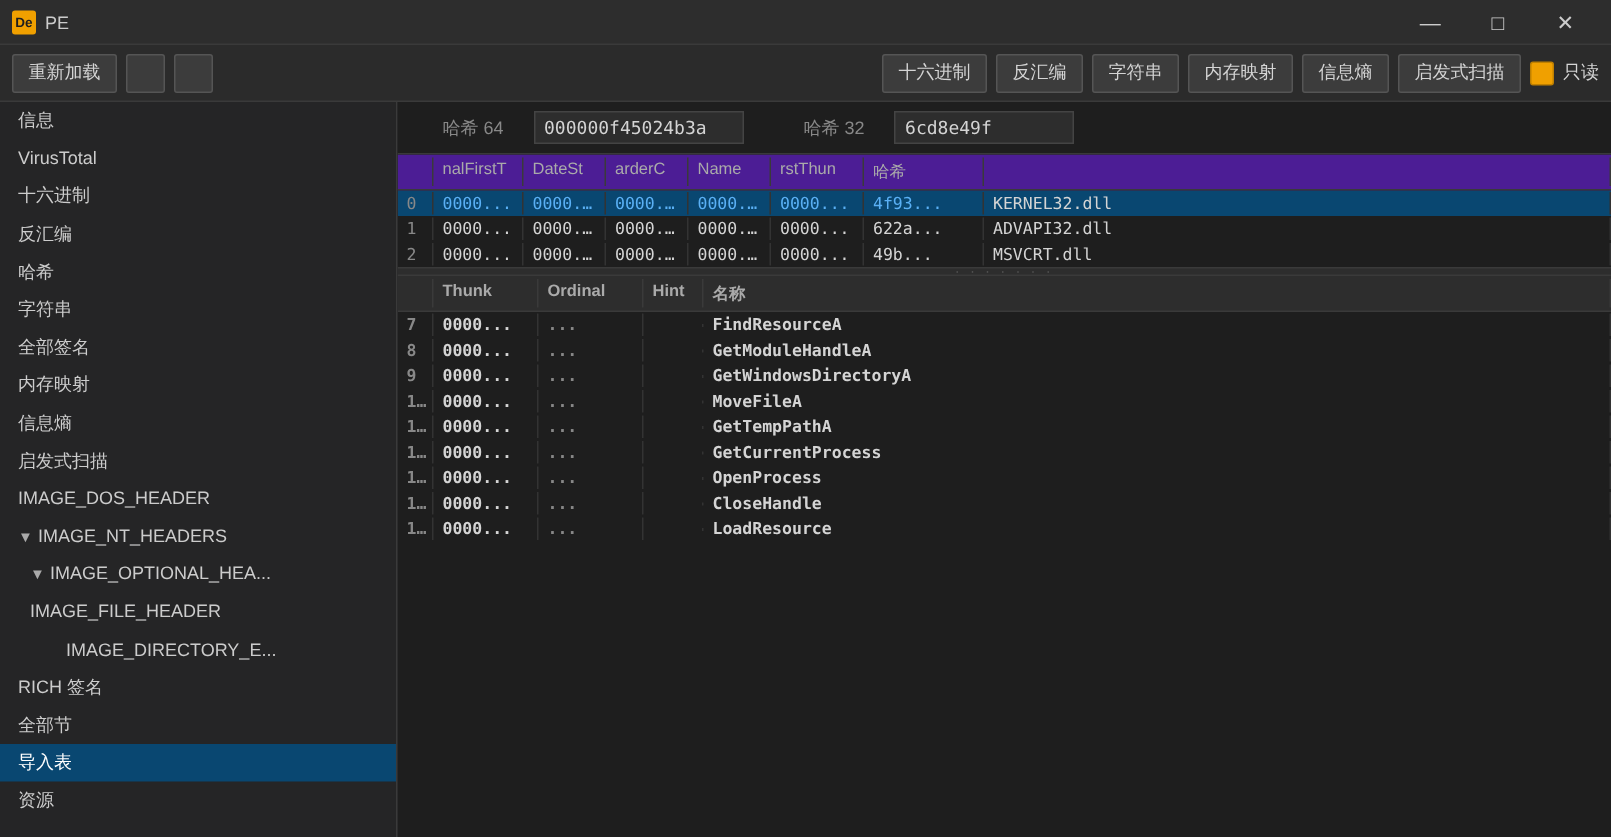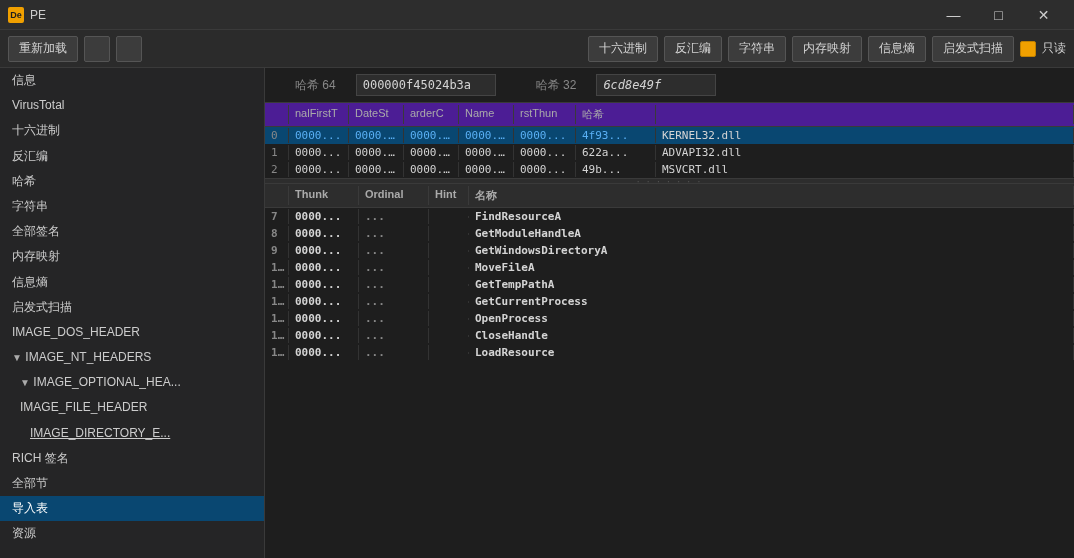--- a/index.html
+++ b/index.html
@@ -102,21 +102,21 @@
     .sidebar-item {
       padding: 3px 8px 3px 12px;
       cursor: pointer;
       white-space: nowrap;
       color: #cccccc;
       font-size: 12px;
       line-height: 1.6;
     }
     .sidebar-item.active { background: #094771; color: #ffffff; }
     .sidebar-item.indent1 { padding-left: 20px; }
-    .sidebar-item.indent2 { padding-left: 30px; text-decoration: underline; }
+    .sidebar-item.indent2 { padding-left: 44px; }
     .tree-arrow { font-size: 10px; color: #aaa; display: inline-block; width: 10px; }
 
     
     .content-area {
       flex: 1;
       display: flex;
       flex-direction: column;
       overflow: hidden;
     }
 
@@ -133,21 +133,21 @@
     .hash-input {
       background: #2d2d2d;
       border: 1px solid #444;
       color: #d4d4d4;
       padding: 2px 6px;
       font-size: 12px;
       font-family: monospace;
       height: 22px;
     }
     .hash-64 { width: 140px; }
-    .hash-32 { width: 120px; font-style: italic; }
+    .hash-32 { width: 120px; }
 
     
     .import-top {
       flex: 0 0 auto;
       overflow: hidden;
     }
     .table-header-row {
       display: flex;
       background: #4c1d95;
       border-bottom: 1px solid #3a3a3a;

